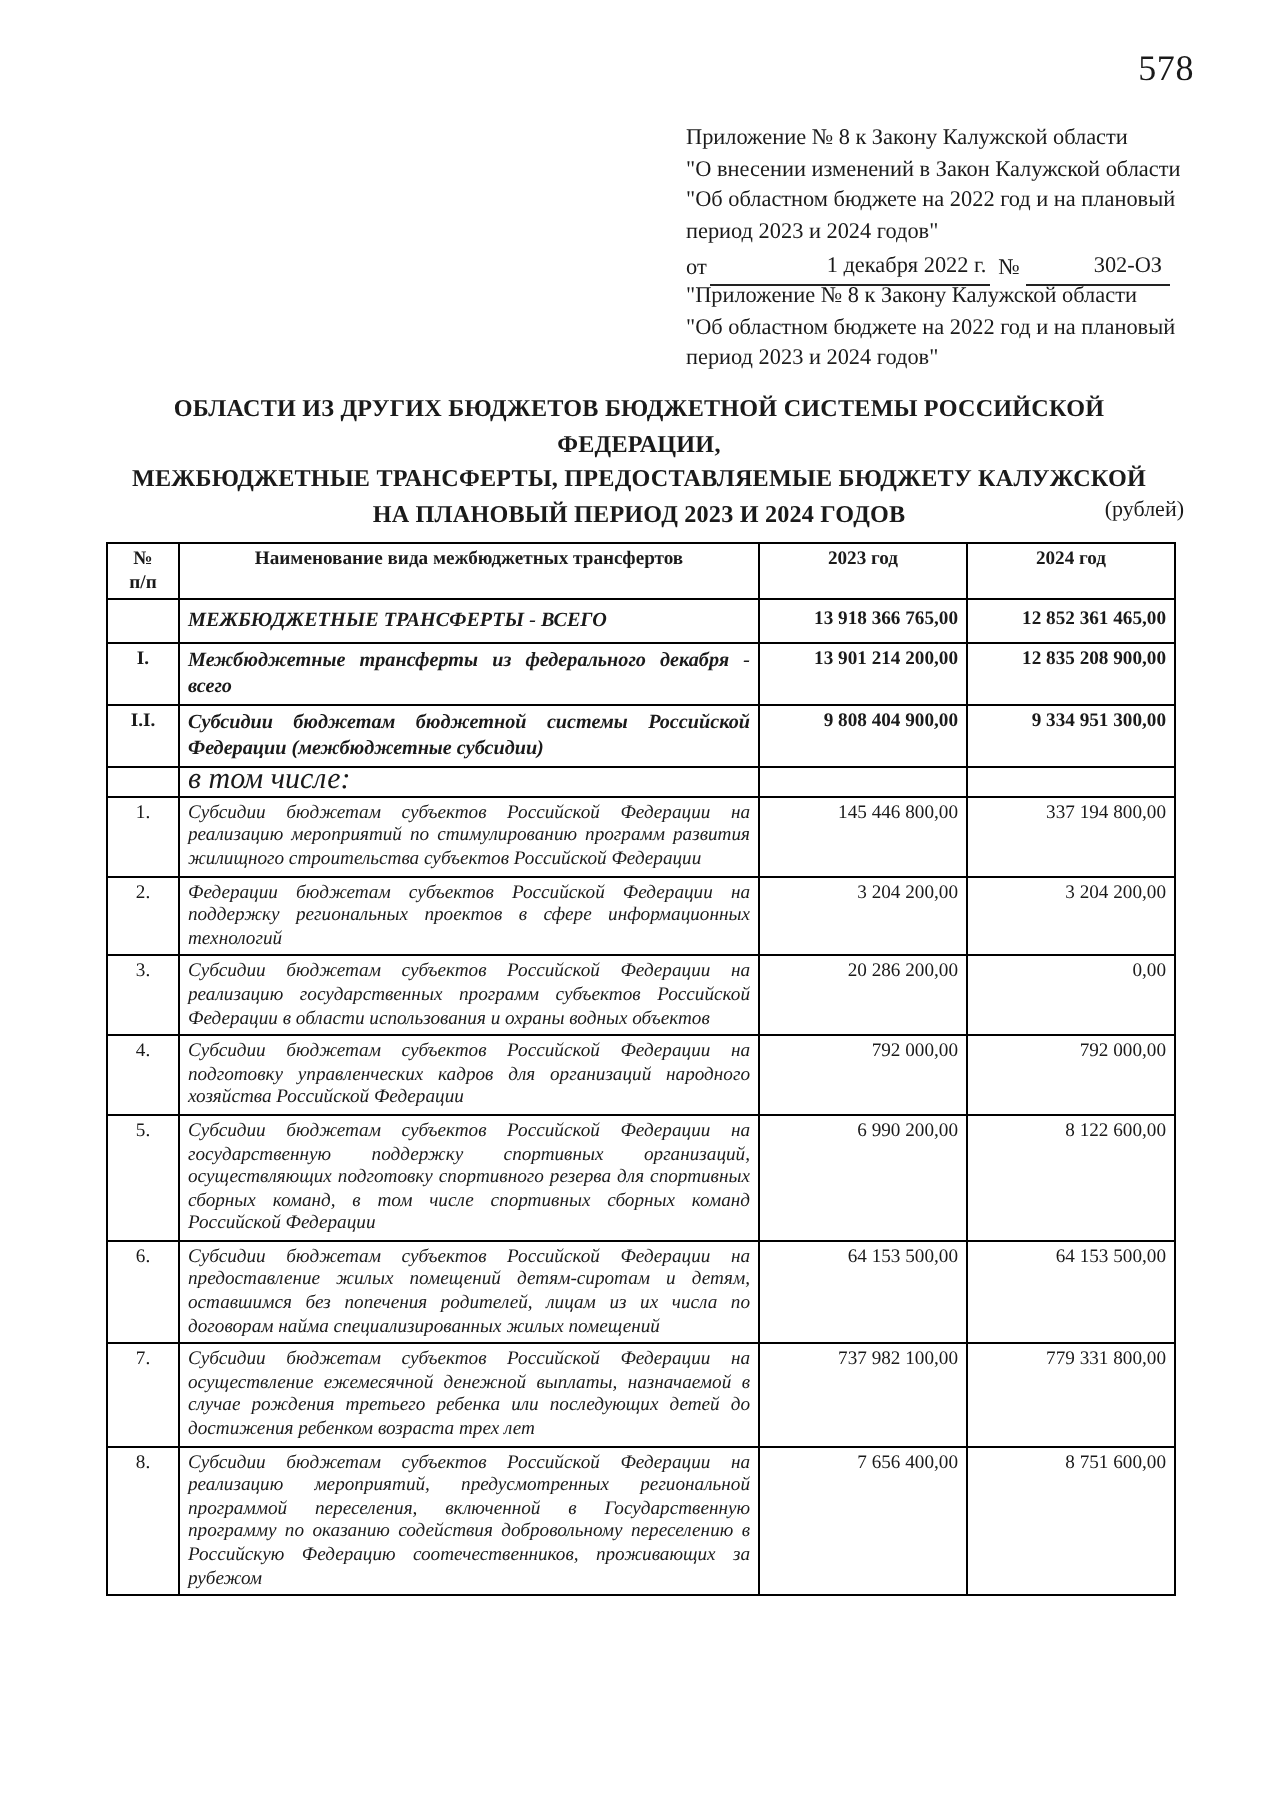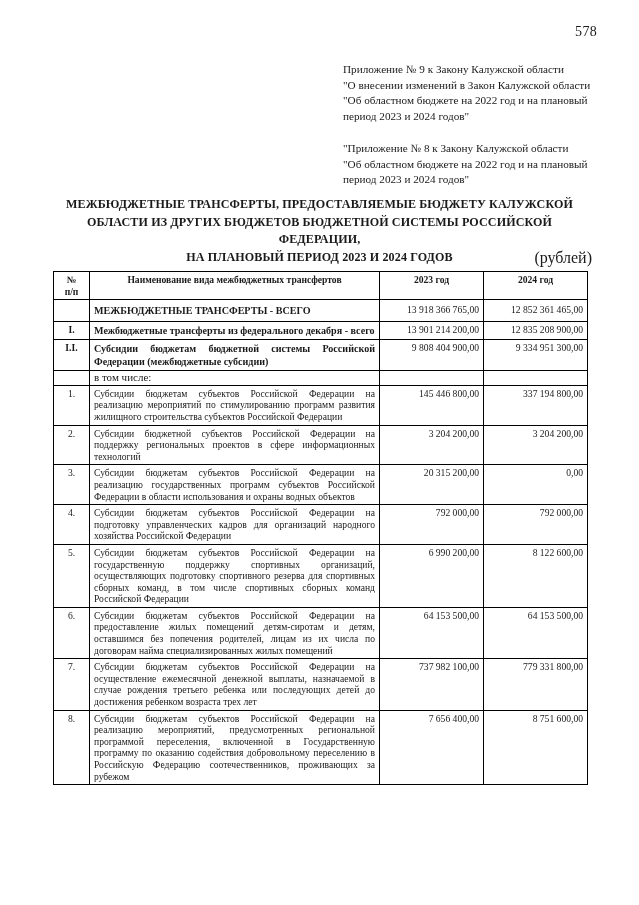--- a/index.html
+++ b/index.html
@@ -20,21 +20,21 @@
     position: absolute;
     inset: 0;
     padding: 0;
   }
 
   
   .page-number {
     position: absolute;
     top: 24px;
     right: 42px;
-    font-size: 14px;
+    font-size: 18px;
     letter-spacing: 0.3px;
   }
 
   
   .ref-block {
     position: absolute;
     left: 343px;
     width: 280px;
     font-size: 11.2px;
     line-height: 15.6px;
@@ -83,21 +83,21 @@
     font-size: 12.1px;
     line-height: 17.5px;
     letter-spacing: 0.1px;
   }
 
   
   .units {
     position: absolute;
     top: 249px;
     right: 47px;
-    font-size: 16px;
+    font-size: 11px;
   }
 
   
   .table-wrap {
     position: absolute;
     top: 271px;
     left: 53px;
     width: 534px;
   }
   table.mbt {
@@ -132,59 +132,68 @@
     vertical-align: middle;
     font-weight: bold;
     font-size: 10px;
   }
   td.num.plain { font-weight: normal; }
 
   td.name {
     text-align: justify;
     text-align-last: left;
     hyphens: none;
+    font-style: italic;
   }
   td.name.bold { font-weight: bold; font-size: 10.1px; line-height: 13px; }
 
   td.money {
     text-align: right;
     vertical-align: bottom;
     font-size: 10.1px;
     white-space: nowrap;
     padding-right: 5px;
     padding-bottom: 2px;
   }
-  td.money.bold { font-weight: normal; }
+  td.money.bold { font-weight: bold; }
 
   tr.row-total td { padding-top: 4px; padding-bottom: 4px; }
-  tr.incl td { font-size: 11px; padding-top: 1px; padding-bottom: 1px; }
+  tr.incl td { font-size: 15px; padding-top: 1px; padding-bottom: 1px; }
 </style>
 </head>
 <body>
 
 <div class="page">
 
   <div class="page-number">578</div>
 
   <div class="ref-block ref-block-1">
-    <div class="ref-line">Приложение № 9 к Закону Калужской области</div>
+    <div class="ref-line">Приложение № 8 к Закону Калужской области</div>
     <div class="ref-line">"О внесении изменений в Закон Калужской области</div>
     <div class="ref-line">"Об областном бюджете на 2022 год и на плановый</div>
     <div class="ref-line">период 2023 и 2024 годов"</div>
+    <div class="ref-date-line">
+      <span class="lbl">от</span>
+      <span class="ref-rule rule-a"></span>
+      <span class="val">1 декабря 2022 г.</span>
+      <span class="num-sign">№</span>
+      <span class="ref-rule rule-b"></span>
+      <span class="law-no">302-ОЗ</span>
+    </div>
   </div>
 
   <div class="ref-block ref-block-2">
     <div class="ref-line">"Приложение № 8 к Закону Калужской области</div>
     <div class="ref-line">"Об областном бюджете на 2022 год и на плановый</div>
     <div class="ref-line">период 2023 и 2024 годов"</div>
   </div>
 
   <div class="doc-title">
+    <div>ОБЛАСТИ ИЗ ДРУГИХ БЮДЖЕТОВ БЮДЖЕТНОЙ СИСТЕМЫ РОССИЙСКОЙ ФЕДЕРАЦИИ,</div>
     <div>МЕЖБЮДЖЕТНЫЕ ТРАНСФЕРТЫ, ПРЕДОСТАВЛЯЕМЫЕ БЮДЖЕТУ КАЛУЖСКОЙ</div>
-    <div>ОБЛАСТИ ИЗ ДРУГИХ БЮДЖЕТОВ БЮДЖЕТНОЙ СИСТЕМЫ РОССИЙСКОЙ ФЕДЕРАЦИИ,</div>
     <div>НА ПЛАНОВЫЙ ПЕРИОД 2023 И 2024 ГОДОВ</div>
   </div>
 
   <div class="units">(рублей)</div>
 
   <div class="table-wrap">
     <table class="mbt">
       <colgroup>
         <col class="c-num">
           <col class="c-name">
@@ -228,28 +237,28 @@
             <td class="money"></td>
           </tr>
           <tr>
             <td class="num plain">1.</td>
             <td class="name">Субсидии бюджетам субъектов Российской Федерации на реализацию мероприятий по стимулированию программ развития жилищного строительства субъектов Российской Федерации</td>
             <td class="money">145 446 800,00</td>
             <td class="money">337 194 800,00</td>
           </tr>
           <tr>
             <td class="num plain">2.</td>
-            <td class="name">Субсидии бюджетной субъектов Российской Федерации на поддержку региональных проектов в сфере информационных технологий</td>
+            <td class="name">Федерации бюджетам субъектов Российской Федерации на поддержку региональных проектов в сфере информационных технологий</td>
             <td class="money">3 204 200,00</td>
             <td class="money">3 204 200,00</td>
           </tr>
           <tr>
             <td class="num plain">3.</td>
             <td class="name">Субсидии бюджетам субъектов Российской Федерации на реализацию государственных программ субъектов Российской Федерации в области использования и охраны водных объектов</td>
-            <td class="money">20 315 200,00</td>
+            <td class="money">20 286 200,00</td>
             <td class="money">0,00</td>
           </tr>
           <tr>
             <td class="num plain">4.</td>
             <td class="name">Субсидии бюджетам субъектов Российской Федерации на подготовку управленческих кадров для организаций народного хозяйства Российской Федерации</td>
             <td class="money">792 000,00</td>
             <td class="money">792 000,00</td>
           </tr>
           <tr>
             <td class="num plain">5.</td>

